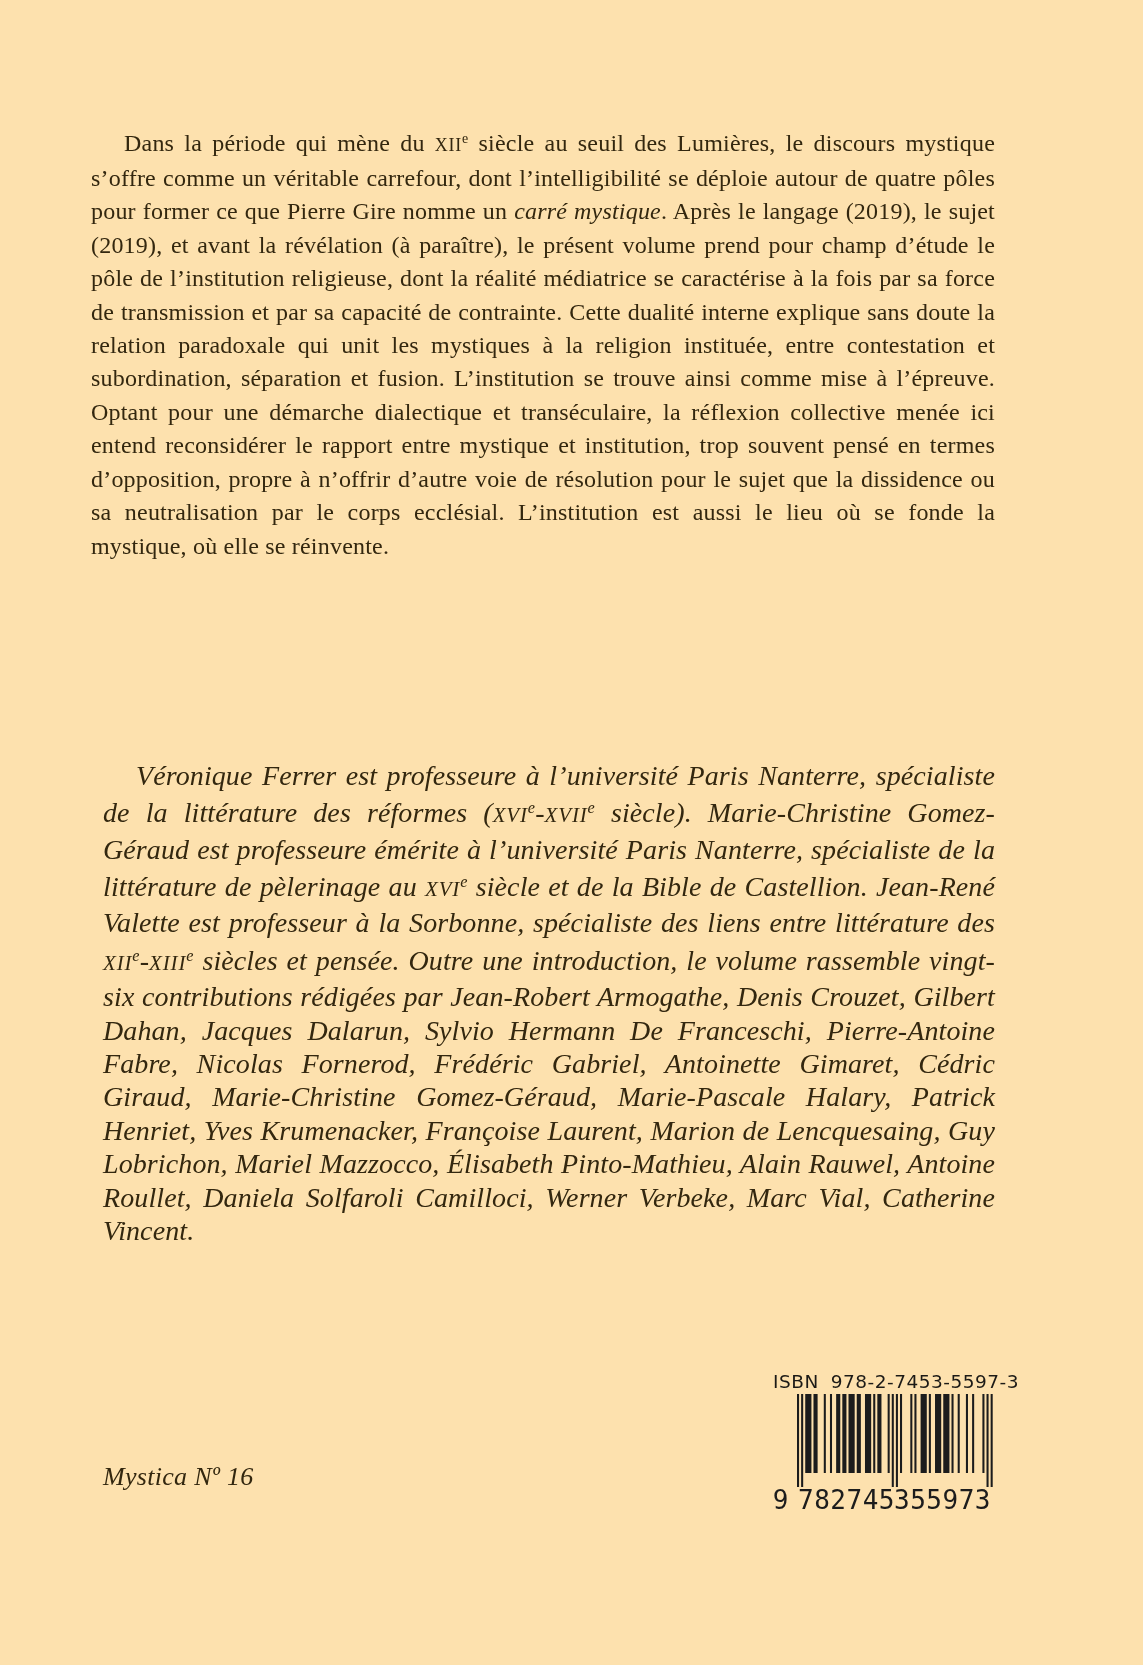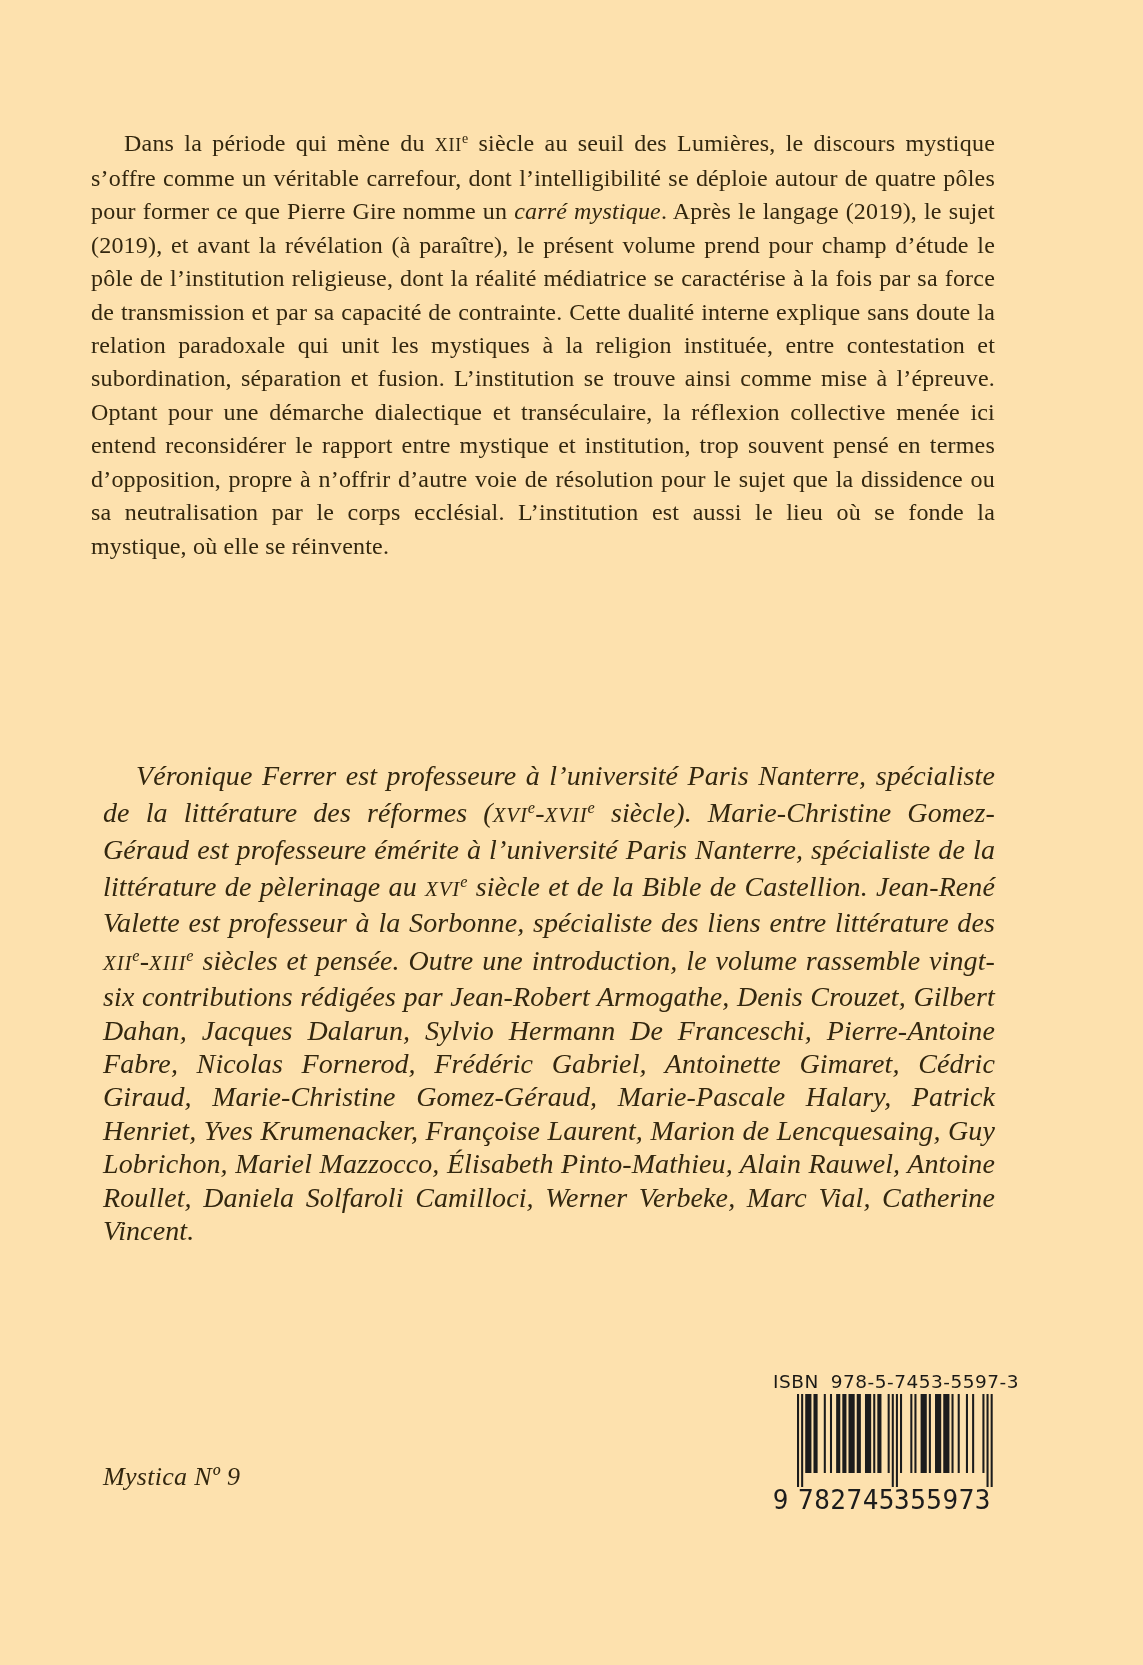--- a/index.html
+++ b/index.html
@@ -68,26 +68,26 @@
 </style>
 </head>
 <body>
 
 <div class="page">
 
   <p class="blurb"><span>Dans la période qui mène du </span><span class="run-sc">XII</span><span class="run-sup">e</span><span> siècle au seuil des Lumières, le discours mystique s’offre comme un véritable carrefour, dont l’intelligibilité se déploie autour de quatre pôles pour former ce que Pierre Gire nomme un </span><span class="run-i">carré mystique</span><span>. Après le langage (2019), le sujet (2019), et avant la révélation (à paraître), le présent volume prend pour champ d’étude le pôle de l’institution religieuse, dont la réalité médiatrice se caractérise à la fois par sa force de transmission et par sa capacité de contrainte. Cette dualité interne explique sans doute la relation paradoxale qui unit les mystiques à la religion instituée, entre contestation et subordination, séparation et fusion. L’institution se trouve ainsi comme mise à l’épreuve. Optant pour une démarche dialectique et transéculaire, la réflexion collective menée ici entend reconsidérer le rapport entre mystique et institution, trop souvent pensé en termes d’opposition, propre à n’offrir d’autre voie de résolution pour le sujet que la dissidence ou sa neutralisation par le corps ecclésial. L’institution est aussi le lieu où se fonde la mystique, où elle se réinvente.</span></p>
 
   <p class="authors-note"><span>Véronique Ferrer est professeure à l’université Paris Nanterre, spécialiste de la littérature des réformes (</span><span class="run-sc">XVI</span><span class="run-sup">e</span><span>-</span><span class="run-sc">XVII</span><span class="run-sup">e</span><span> siècle). Marie-Christine Gomez-Géraud est professeure émérite à l’université Paris Nanterre, spécialiste de la littérature de pèlerinage au </span><span class="run-sc">XVI</span><span class="run-sup">e</span><span> siècle et de la Bible de Castellion. Jean-René Valette est professeur à la Sorbonne, spécialiste des liens entre littérature des </span><span class="run-sc">XII</span><span class="run-sup">e</span><span>-</span><span class="run-sc">XIII</span><span class="run-sup">e</span><span> siècles et pensée. Outre une introduction, le volume rassemble vingt-six contributions rédigées par Jean-Robert Armogathe, Denis Crouzet, Gilbert Dahan, Jacques Dalarun, Sylvio Hermann De Franceschi, Pierre-Antoine Fabre, Nicolas Fornerod, Frédéric Gabriel, Antoinette Gimaret, Cédric Giraud, Marie-Christine Gomez-Géraud, Marie-Pascale Halary, Patrick Henriet, Yves Krumenacker, Françoise Laurent, Marion de Lencquesaing, Guy Lobrichon, Mariel Mazzocco, Élisabeth Pinto-Mathieu, Alain Rauwel, Antoine Roullet, Daniela Solfaroli Camilloci, Werner Verbeke, Marc Vial, Catherine Vincent.</span></p>
 
-  <div class="collection">Mystica Nº 9</div>
+  <div class="collection">Mystica Nº 16</div>
 
   <div class="barcode-block">
     <div class="isbn-line">
       <span>ISBN</span>
-      <span>978-5-7453-5597-3</span>
+      <span>978-2-7453-5597-3</span>
     </div>
     <svg class="barcode-svg" id="barcode" width="232" height="124" viewBox="-34 0 232 124" xmlns="http://www.w3.org/2000/svg">
         <rect x="0.00" y="0" width="2.06" height="93" fill="#1c1c1c"></rect>
         <rect x="4.12" y="0" width="2.06" height="93" fill="#1c1c1c"></rect>
         <rect x="8.24" y="0" width="6.18" height="79" fill="#1c1c1c"></rect>
         <rect x="16.48" y="0" width="4.12" height="79" fill="#1c1c1c"></rect>
         <rect x="26.78" y="0" width="2.06" height="79" fill="#1c1c1c"></rect>
         <rect x="32.96" y="0" width="2.06" height="79" fill="#1c1c1c"></rect>
         <rect x="39.14" y="0" width="4.12" height="79" fill="#1c1c1c"></rect>
         <rect x="45.32" y="0" width="4.12" height="79" fill="#1c1c1c"></rect>

